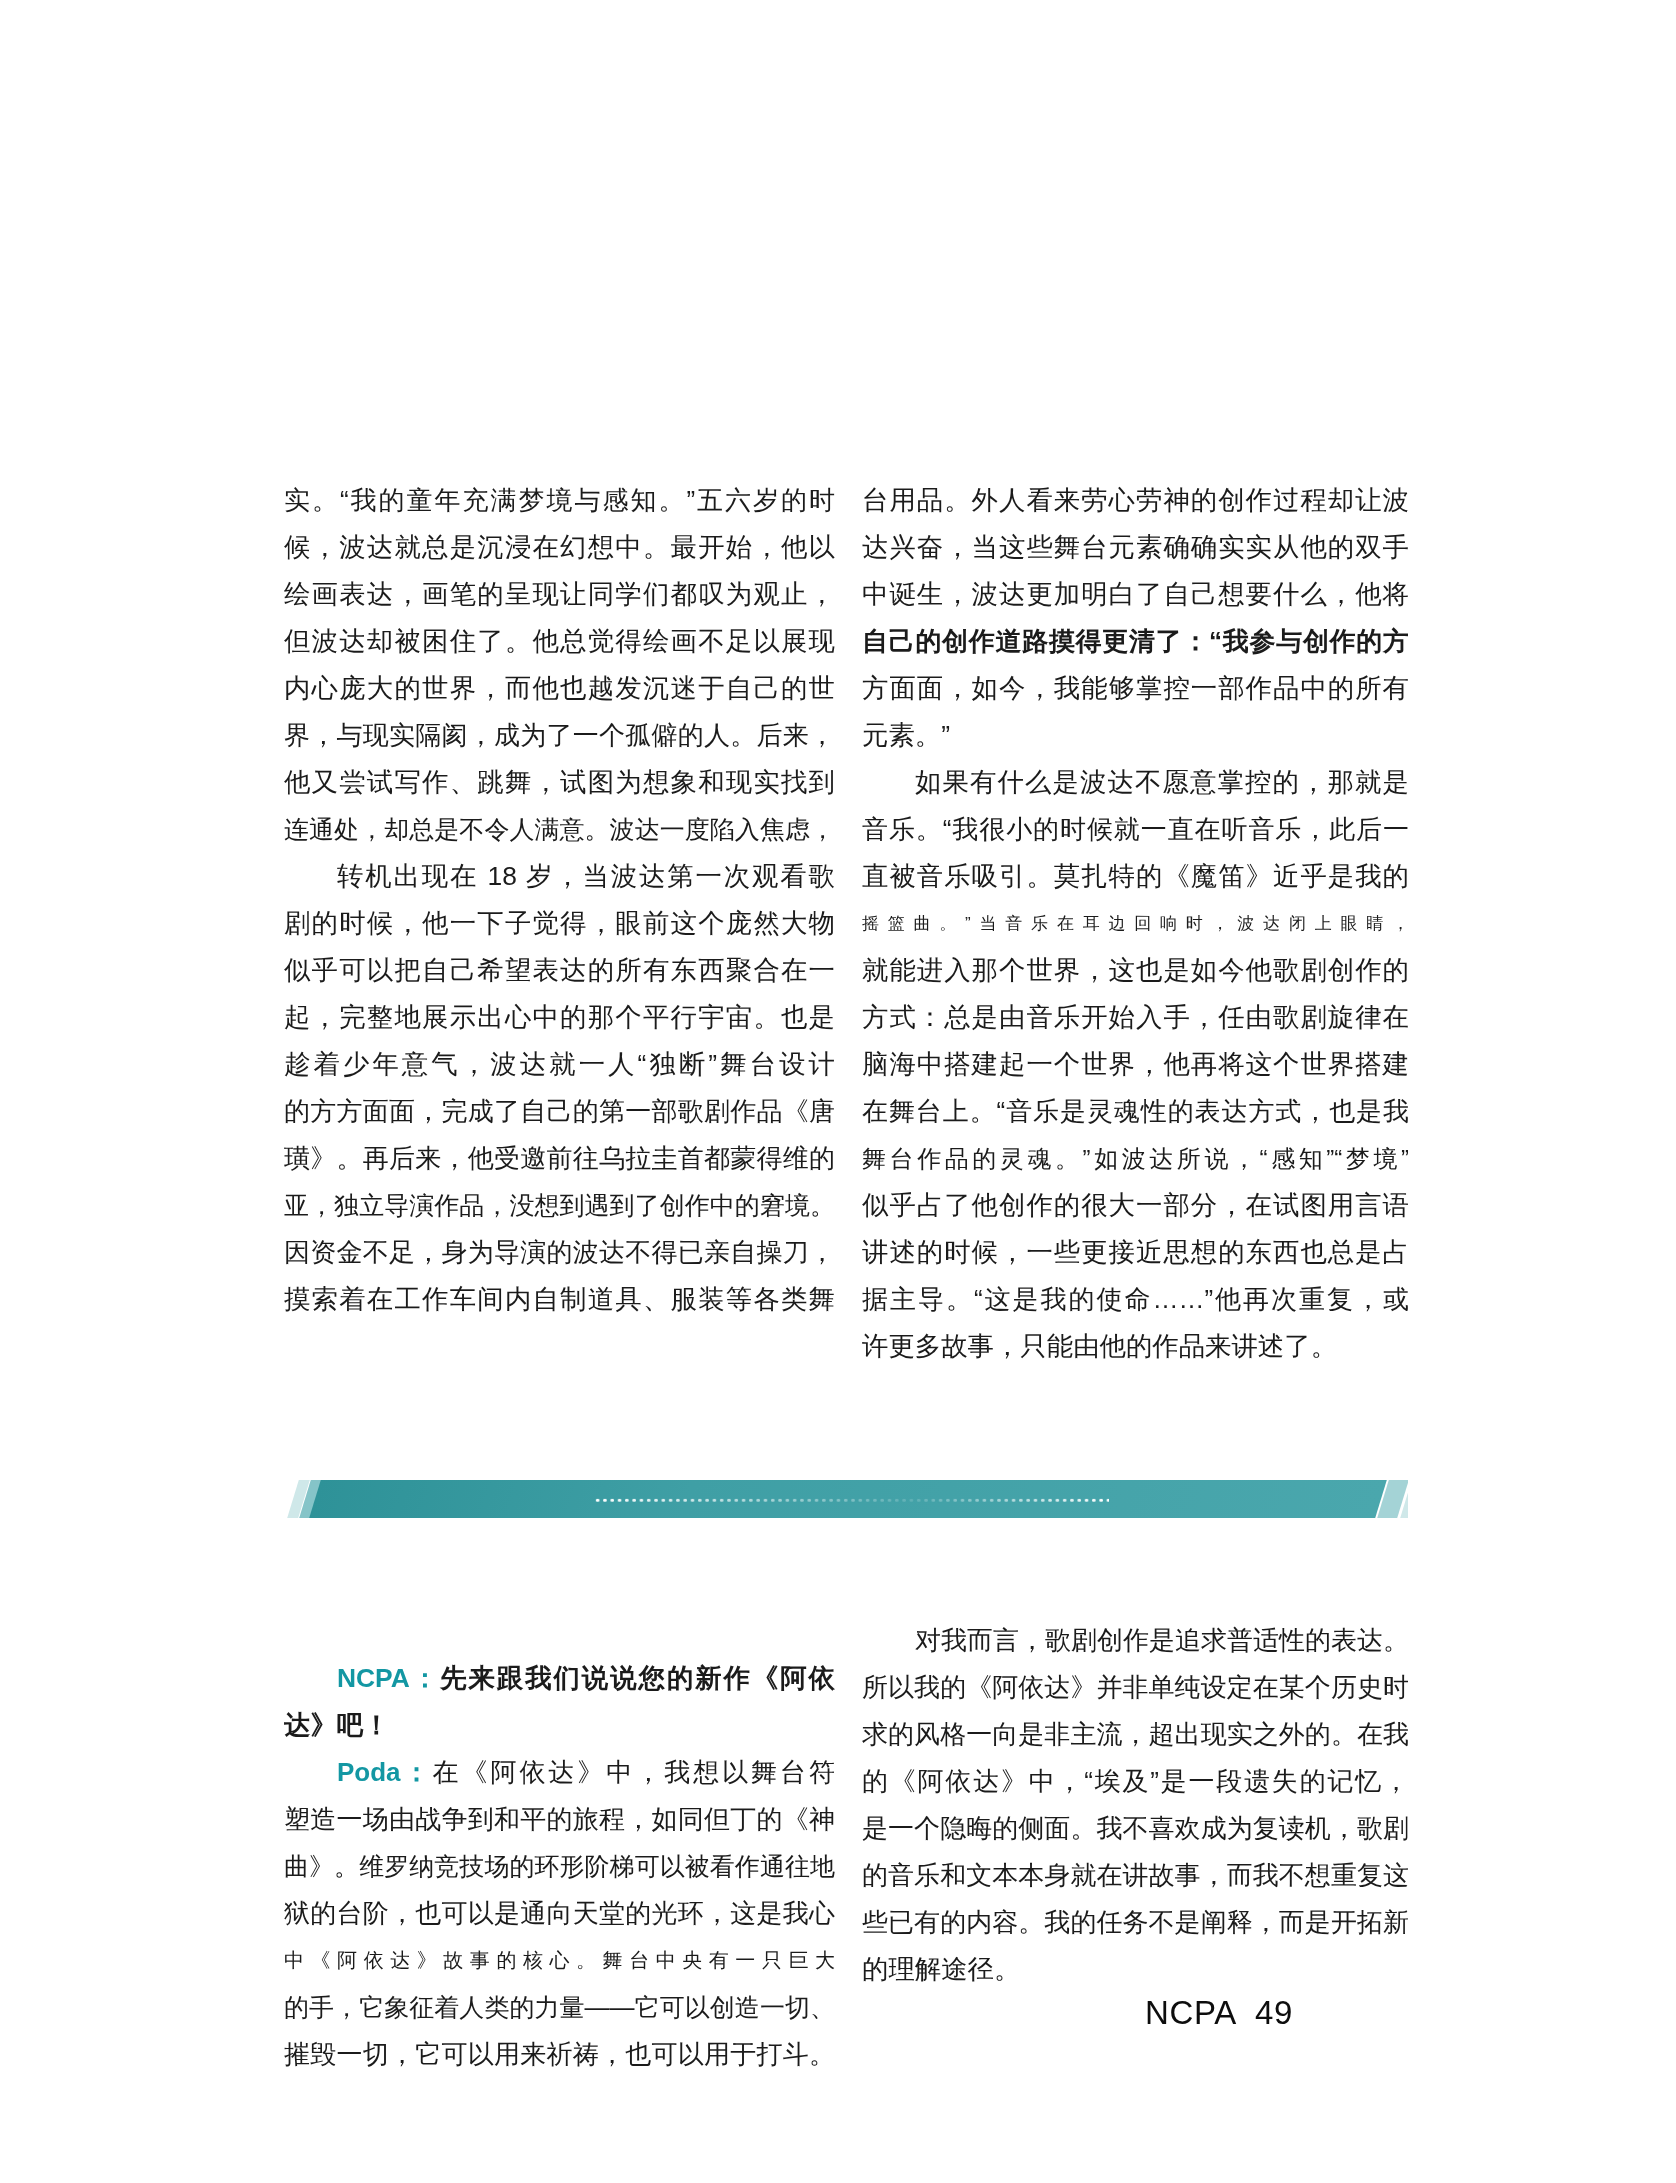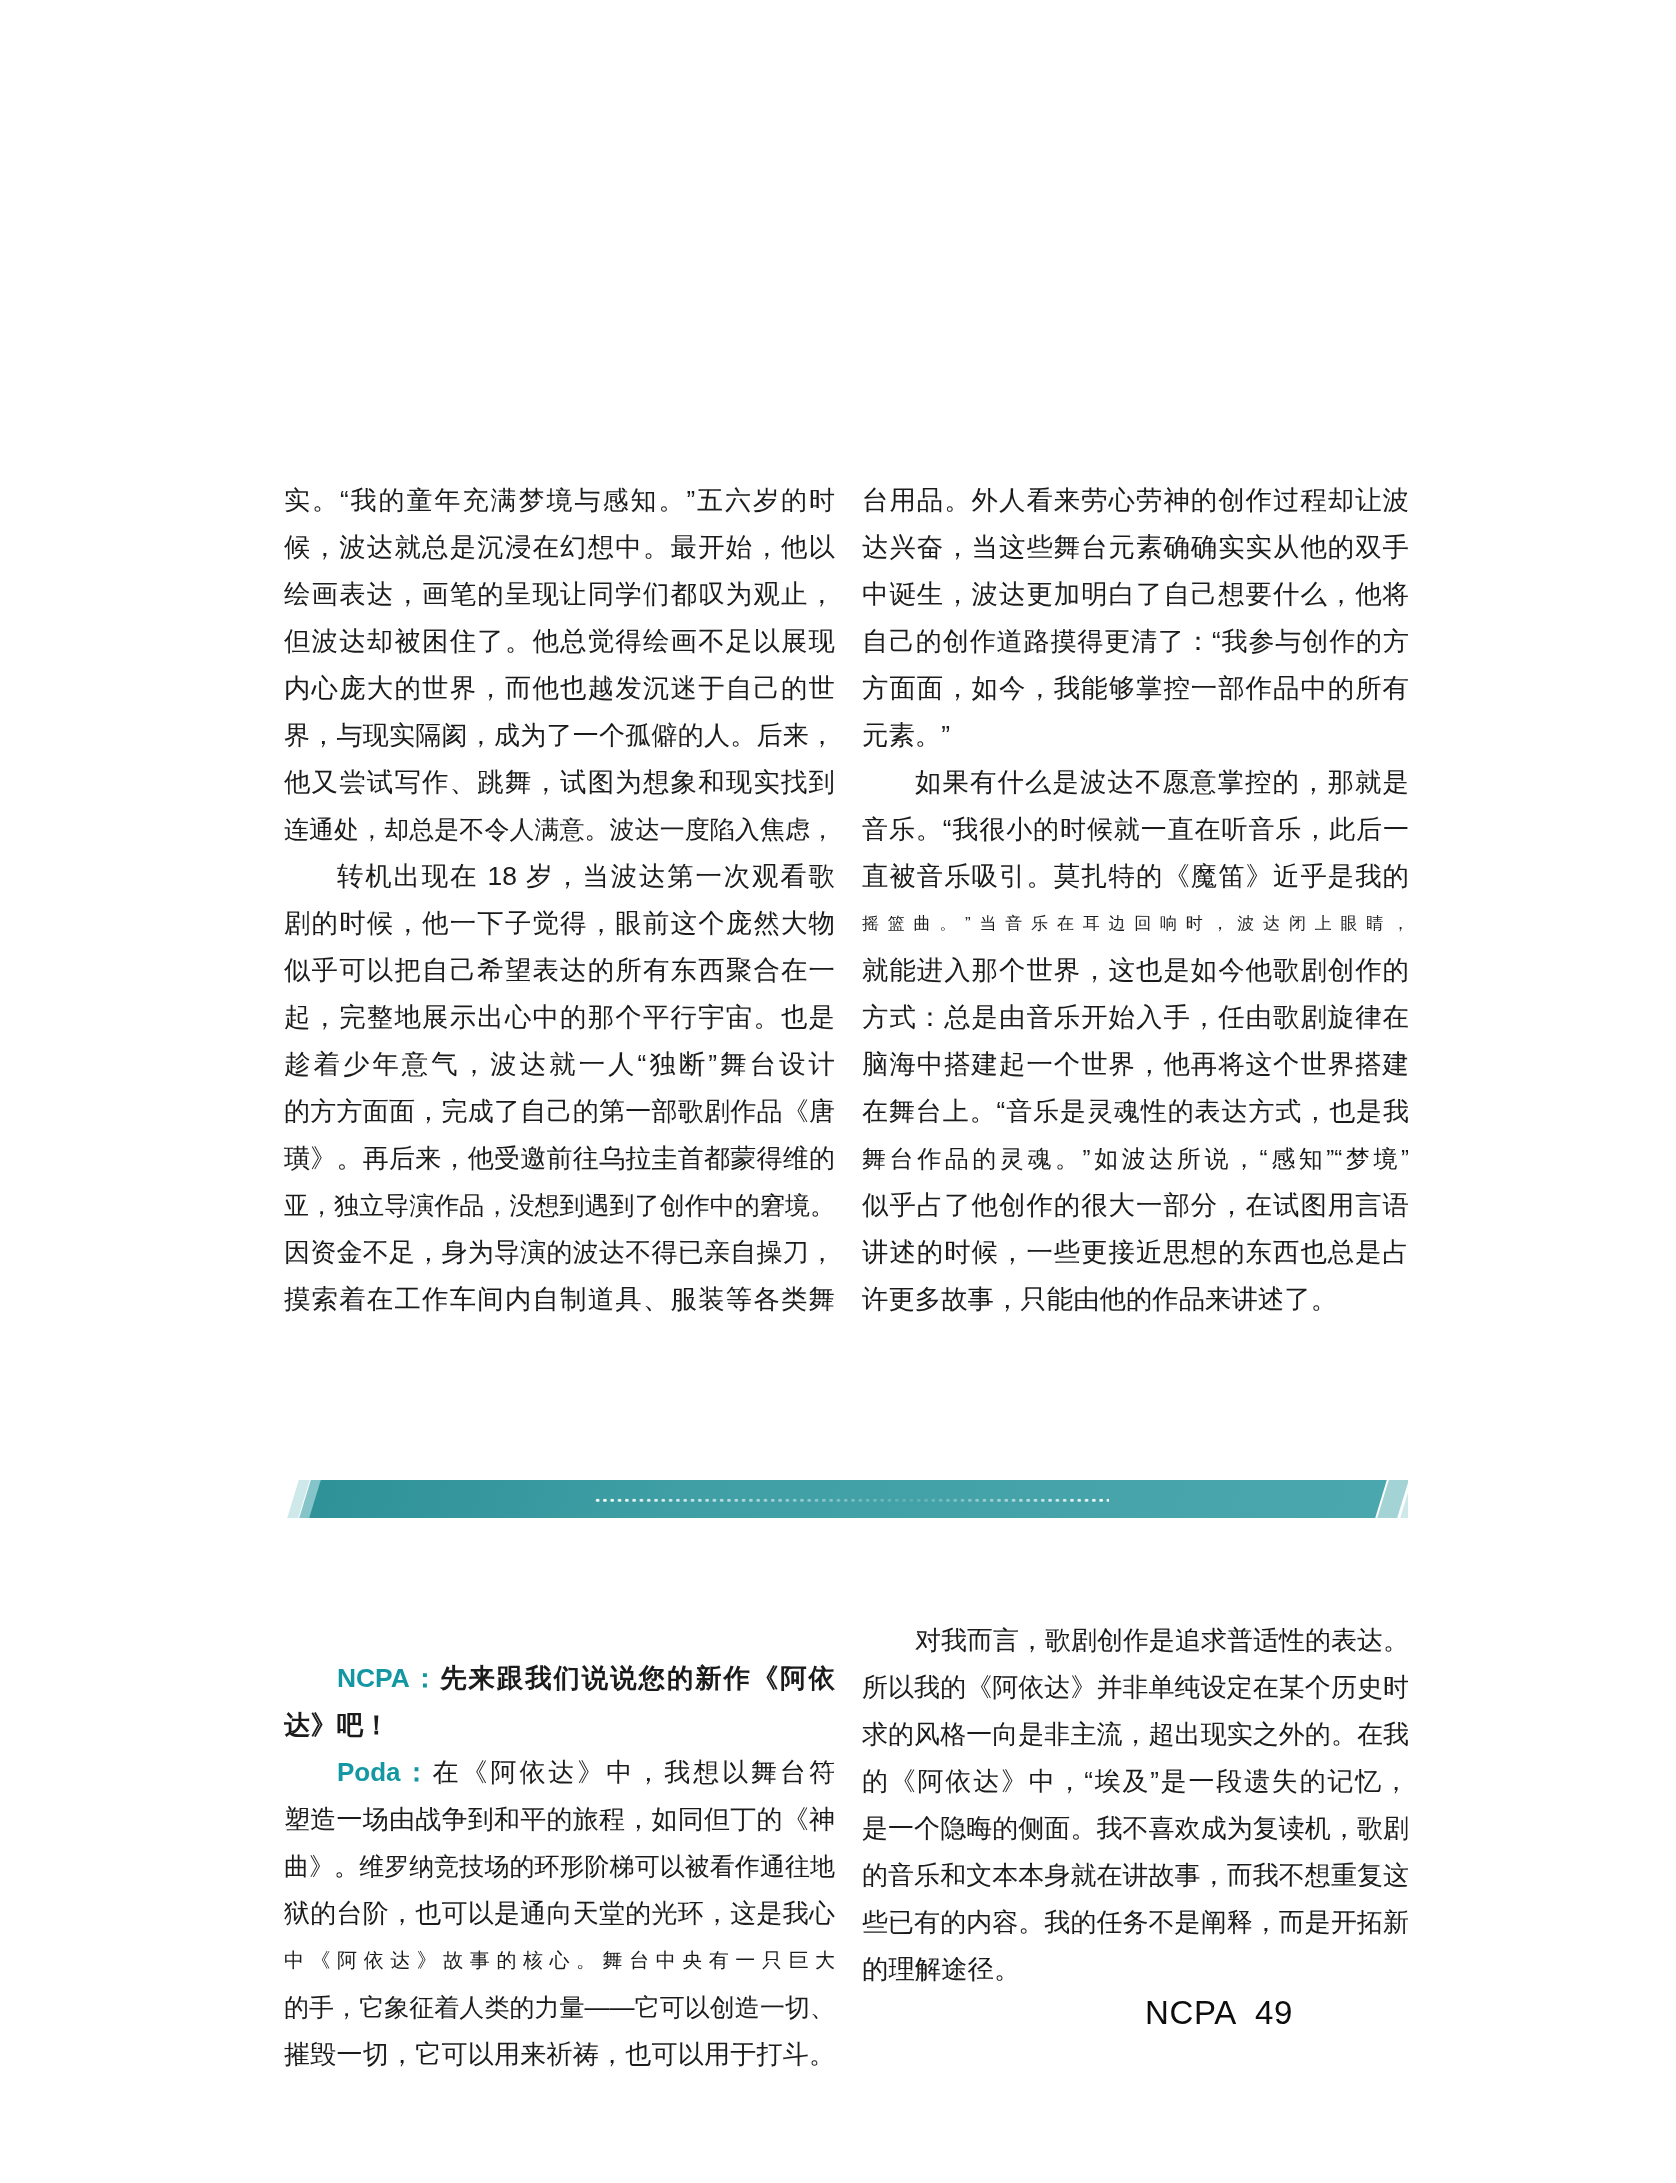--- a/index.html
+++ b/index.html
@@ -69,34 +69,35 @@
       <div class="ln" style="font-size: 26px;"><span>的方方面面，完成了自己的第一部歌剧作品《唐</span></div>
       <div class="ln" style="font-size: 26px;"><span>璜》。再后来，他受邀前往乌拉圭首都蒙得维的</span></div>
       <div class="ln" style="font-size: 25px;"><span>亚，独立导演作品，没想到遇到了创作中的窘境。</span></div>
       <div class="ln" style="font-size: 26px;"><span>因资金不足，身为导演的波达不得已亲自操刀，</span></div>
       <div class="ln"><span>摸索着在工作车间内自制道具、服装等各类舞</span></div>
     </div>
   <div class="col" style="left:862px;top:477px;width:547px;">
       <div class="ln"><span>台用品。外人看来劳心劳神的创作过程却让波</span></div>
       <div class="ln"><span>达兴奋，当这些舞台元素确确实实从他的双手</span></div>
       <div class="ln"><span>中诞生，波达更加明白了自己想要什么，他将</span></div>
-      <div class="ln" style="font-size: 26px;"><span>自己的创作道路摸得更清了：“我参与创作的方</span></div>
+      <div class="ln" style="font-size: 26px; font-weight: bold;"><span>自己的创作道路摸得更清了：“我参与创作的方</span></div>
       <div class="ln"><span>方面面，如今，我能够掌控一部作品中的所有</span></div>
       <div class="ln s"><span>元素。”</span></div>
       <div class="ln in"><span>如果有什么是波达不愿意掌控的，那就是</span></div>
       <div class="ln" style="font-size: 26px;"><span>音乐。“我很小的时候就一直在听音乐，此后一</span></div>
       <div class="ln"><span>直被音乐吸引。莫扎特的《魔笛》近乎是我的</span></div>
       <div class="ln" style="font-size: 17px;"><span>摇篮曲。”当音乐在耳边回响时，波达闭上眼睛，</span></div>
       <div class="ln"><span>就能进入那个世界，这也是如今他歌剧创作的</span></div>
       <div class="ln"><span>方式：总是由音乐开始入手，任由歌剧旋律在</span></div>
       <div class="ln"><span>脑海中搭建起一个世界，他再将这个世界搭建</span></div>
       <div class="ln" style="font-size: 26px;"><span>在舞台上。“音乐是灵魂性的表达方式，也是我</span></div>
       <div class="ln" style="font-size: 24px;"><span>舞台作品的灵魂。”如波达所说，“感知”“梦境”</span></div>
       <div class="ln"><span>似乎占了他创作的很大一部分，在试图用言语</span></div>
       <div class="ln"><span>讲述的时候，一些更接近思想的东西也总是占</span></div>
+      <div class="ln" style="font-size: 26px;"><span>据主导。“这是我的使命……”他再次重复，或</span></div>
       <div class="ln s"><span>许更多故事，只能由他的作品来讲述了。</span></div>
     </div>
 
   <div class="banner">
     <div class="bn-stripe st-a"></div>
     <div class="bn-stripe st-b"></div>
     <div class="bn-main"></div>
     <div class="bn-stripe st-c"></div>
     <div class="bn-stripe st-d"></div>
     <div class="bn-dots"></div>

